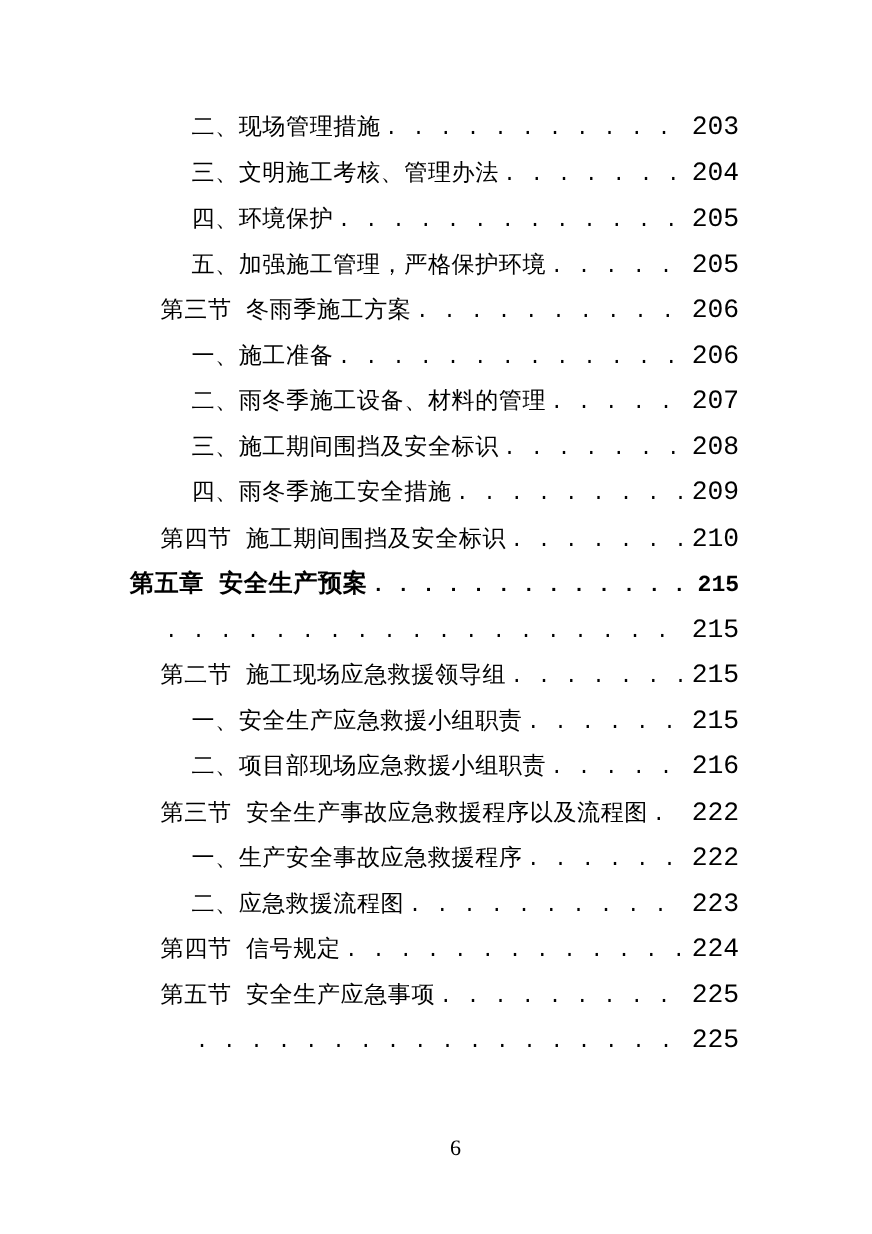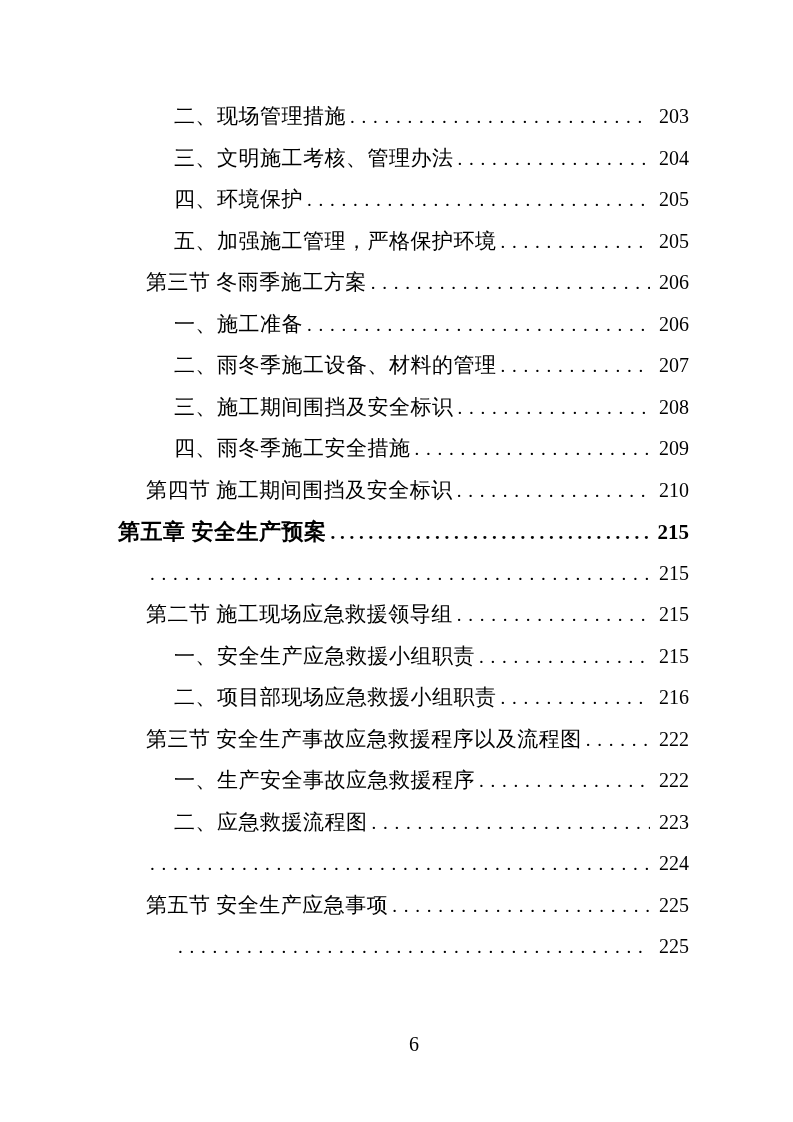--- a/index.html
+++ b/index.html
@@ -17,21 +17,22 @@
   .page {
     position: relative;
     width: 793px;
     height: 1122px;
     background: #ffffff;
   }
   .toc {
     position: absolute;
     top: 96px;
     left: 118px;
-    right: 104px;
+    right: 121px;
+    font-family: Liberation Mono, monospace;
   }
   .toc-row {
     display: flex;
     align-items: baseline;
     height: 41.5px;
     line-height: 41.5px;
     font-size: 21px;
     white-space: nowrap;
   }
   .toc-row.level-1 { padding-left: 28px; justify-content: center; }
@@ -54,21 +55,21 @@
     letter-spacing: 1px;
   }
   .toc-leader::after {
     content: ". . . . . . . . . . . . . . . . . . . . . . . . . . . . . . . . . . . . . . . . . . . . . . . . . . . . . . . . . . . . . . . . . . . . . . . . . . . . . . . . ";
   }
   .toc-row.bold .toc-leader {
     letter-spacing: 0;
   }
   .toc-page {
     flex: 0 0 auto;
-    font-size: 20px;
+    font-size: 24px;
   }
   .toc-row.bold .toc-page {
     font-size: 21px;
   }
   .page-footer {
     position: absolute;
     top: 1031px;
     left: 414px;
     transform: translateX(-50%);
     font-size: 20px;
@@ -163,20 +164,21 @@
     <span class="toc-label">一、生产安全事故应急救援程序</span>
     <span class="toc-leader"></span>
     <span class="toc-page">222</span>
   </div>
       <div class="toc-row level-2">
     <span class="toc-label">二、应急救援流程图</span>
     <span class="toc-leader"></span>
     <span class="toc-page">223</span>
   </div>
       <div class="toc-row level-1">
+    <span class="toc-label">第四节 信号规定</span>
     <span class="toc-leader"></span>
     <span class="toc-page">224</span>
   </div>
       <div class="toc-row level-1">
     <span class="toc-label">第五节 安全生产应急事项</span>
     <span class="toc-leader"></span>
     <span class="toc-page">225</span>
   </div>
       <div class="toc-row level-2">
     <span class="toc-leader"></span>

